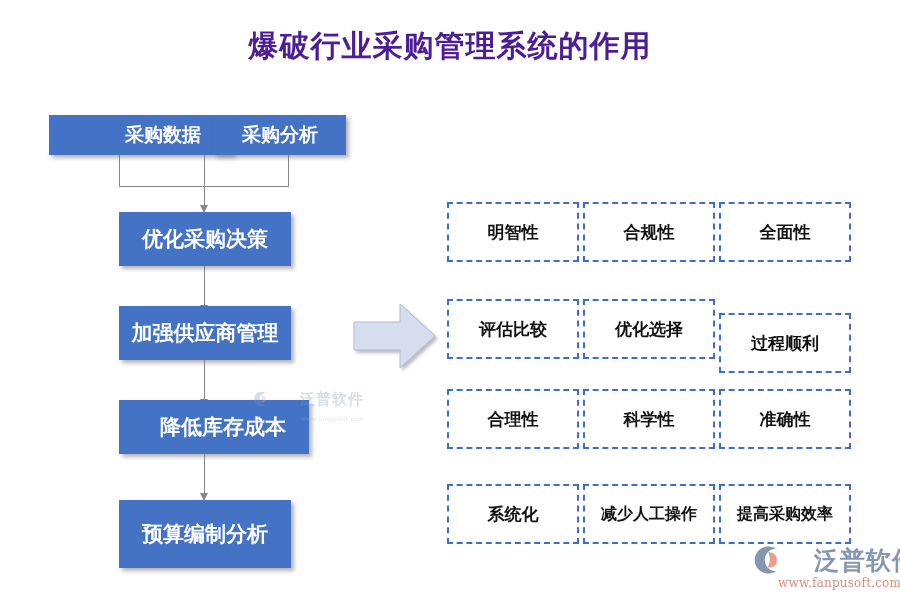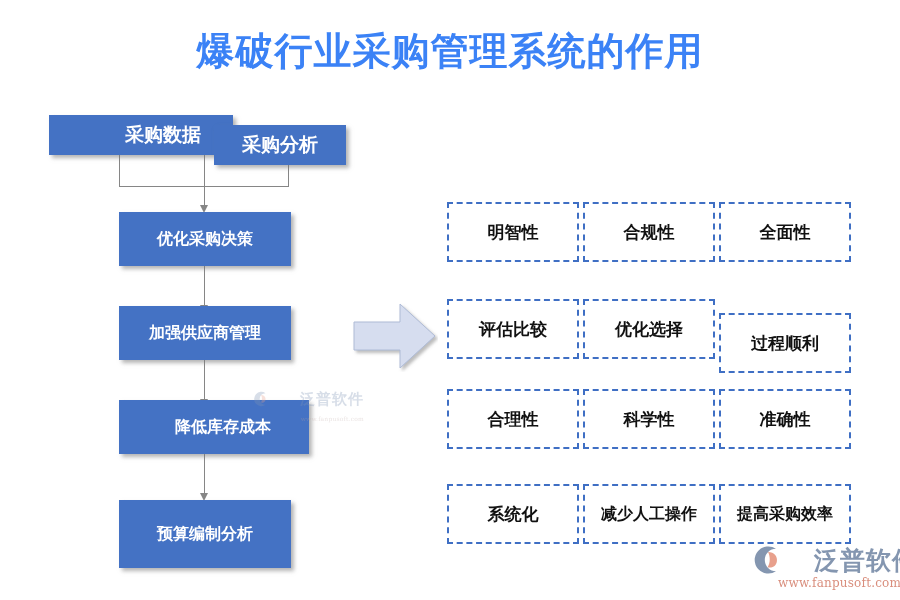--- a/index.html
+++ b/index.html
@@ -19,42 +19,42 @@
     overflow: hidden;
   }
 
   
   #page-title {
     position: absolute;
     left: 0;
     top: 26px;
     width: 900px;
     text-align: center;
-    font-size: 38px;
-    font-weight: bold;
-    color: #3b82f6;
+    font-size: 30px;
+    font-weight: bold;
+    color: #4c1d95;
     letter-spacing: 1px;
     white-space: nowrap;
   }
 
   
   .flow-box {
     position: absolute;
     background: #4472c4;
     color: #ffffff;
     font-weight: bold;
     display: flex;
     align-items: center;
     justify-content: center;
     box-shadow: 3px 3px 4px rgba(120,120,120,0.55);
     white-space: nowrap;
     z-index: 3;
   }
   .flow-box.small { font-size: 19px; }
-  .flow-box.big   { font-size: 16px; }
+  .flow-box.big   { font-size: 21px; }
 
   
   .conn {
     position: absolute;
     background: #868686;
     z-index: 1;
   }
   .conn.v { width: 1px; }
   .conn.h { height: 1px; }
 
@@ -170,21 +170,21 @@
   <div class="arrowhead" style="left:199.5px; top:305px;"></div>
 
   <div class="conn v" style="left:204px; top:360px; height:42px;"></div>
   <div class="arrowhead" style="left:199.5px; top:399px;"></div>
 
   <div class="conn v" style="left:204px; top:454px; height:42px;"></div>
   <div class="arrowhead" style="left:199.5px; top:493px;"></div>
 
   <div class="flow-box small" style="left:49px; top:115px; width:140px; height:40px;padding-left:44px;">采购数据</div>
 
-  <div class="flow-box small" style="left:214px; top:125px; width:132px; height:40px;text-align:right;">采购分析</div>
+  <div class="flow-box small" style="left:214px; top:115px; width:132px; height:40px;text-align:right;">采购分析</div>
 
   <div class="flow-box big" style="left:119px; top:212px; width:172px; height:54px;">优化采购决策</div>
 
   <div class="flow-box big" style="left:119px; top:306px; width:172px; height:54px;">加强供应商管理</div>
 
   <div class="flow-box big" style="left:119px; top:400px; width:172px; height:54px;padding-left:18px;">降低库存成本</div>
 
   <div class="flow-box big" style="left:119px; top:500px; width:172px; height:68px;text-align:center;">预算编制分析</div>
 
   <svg id="block-arrow" viewBox="0 0 86 72">

